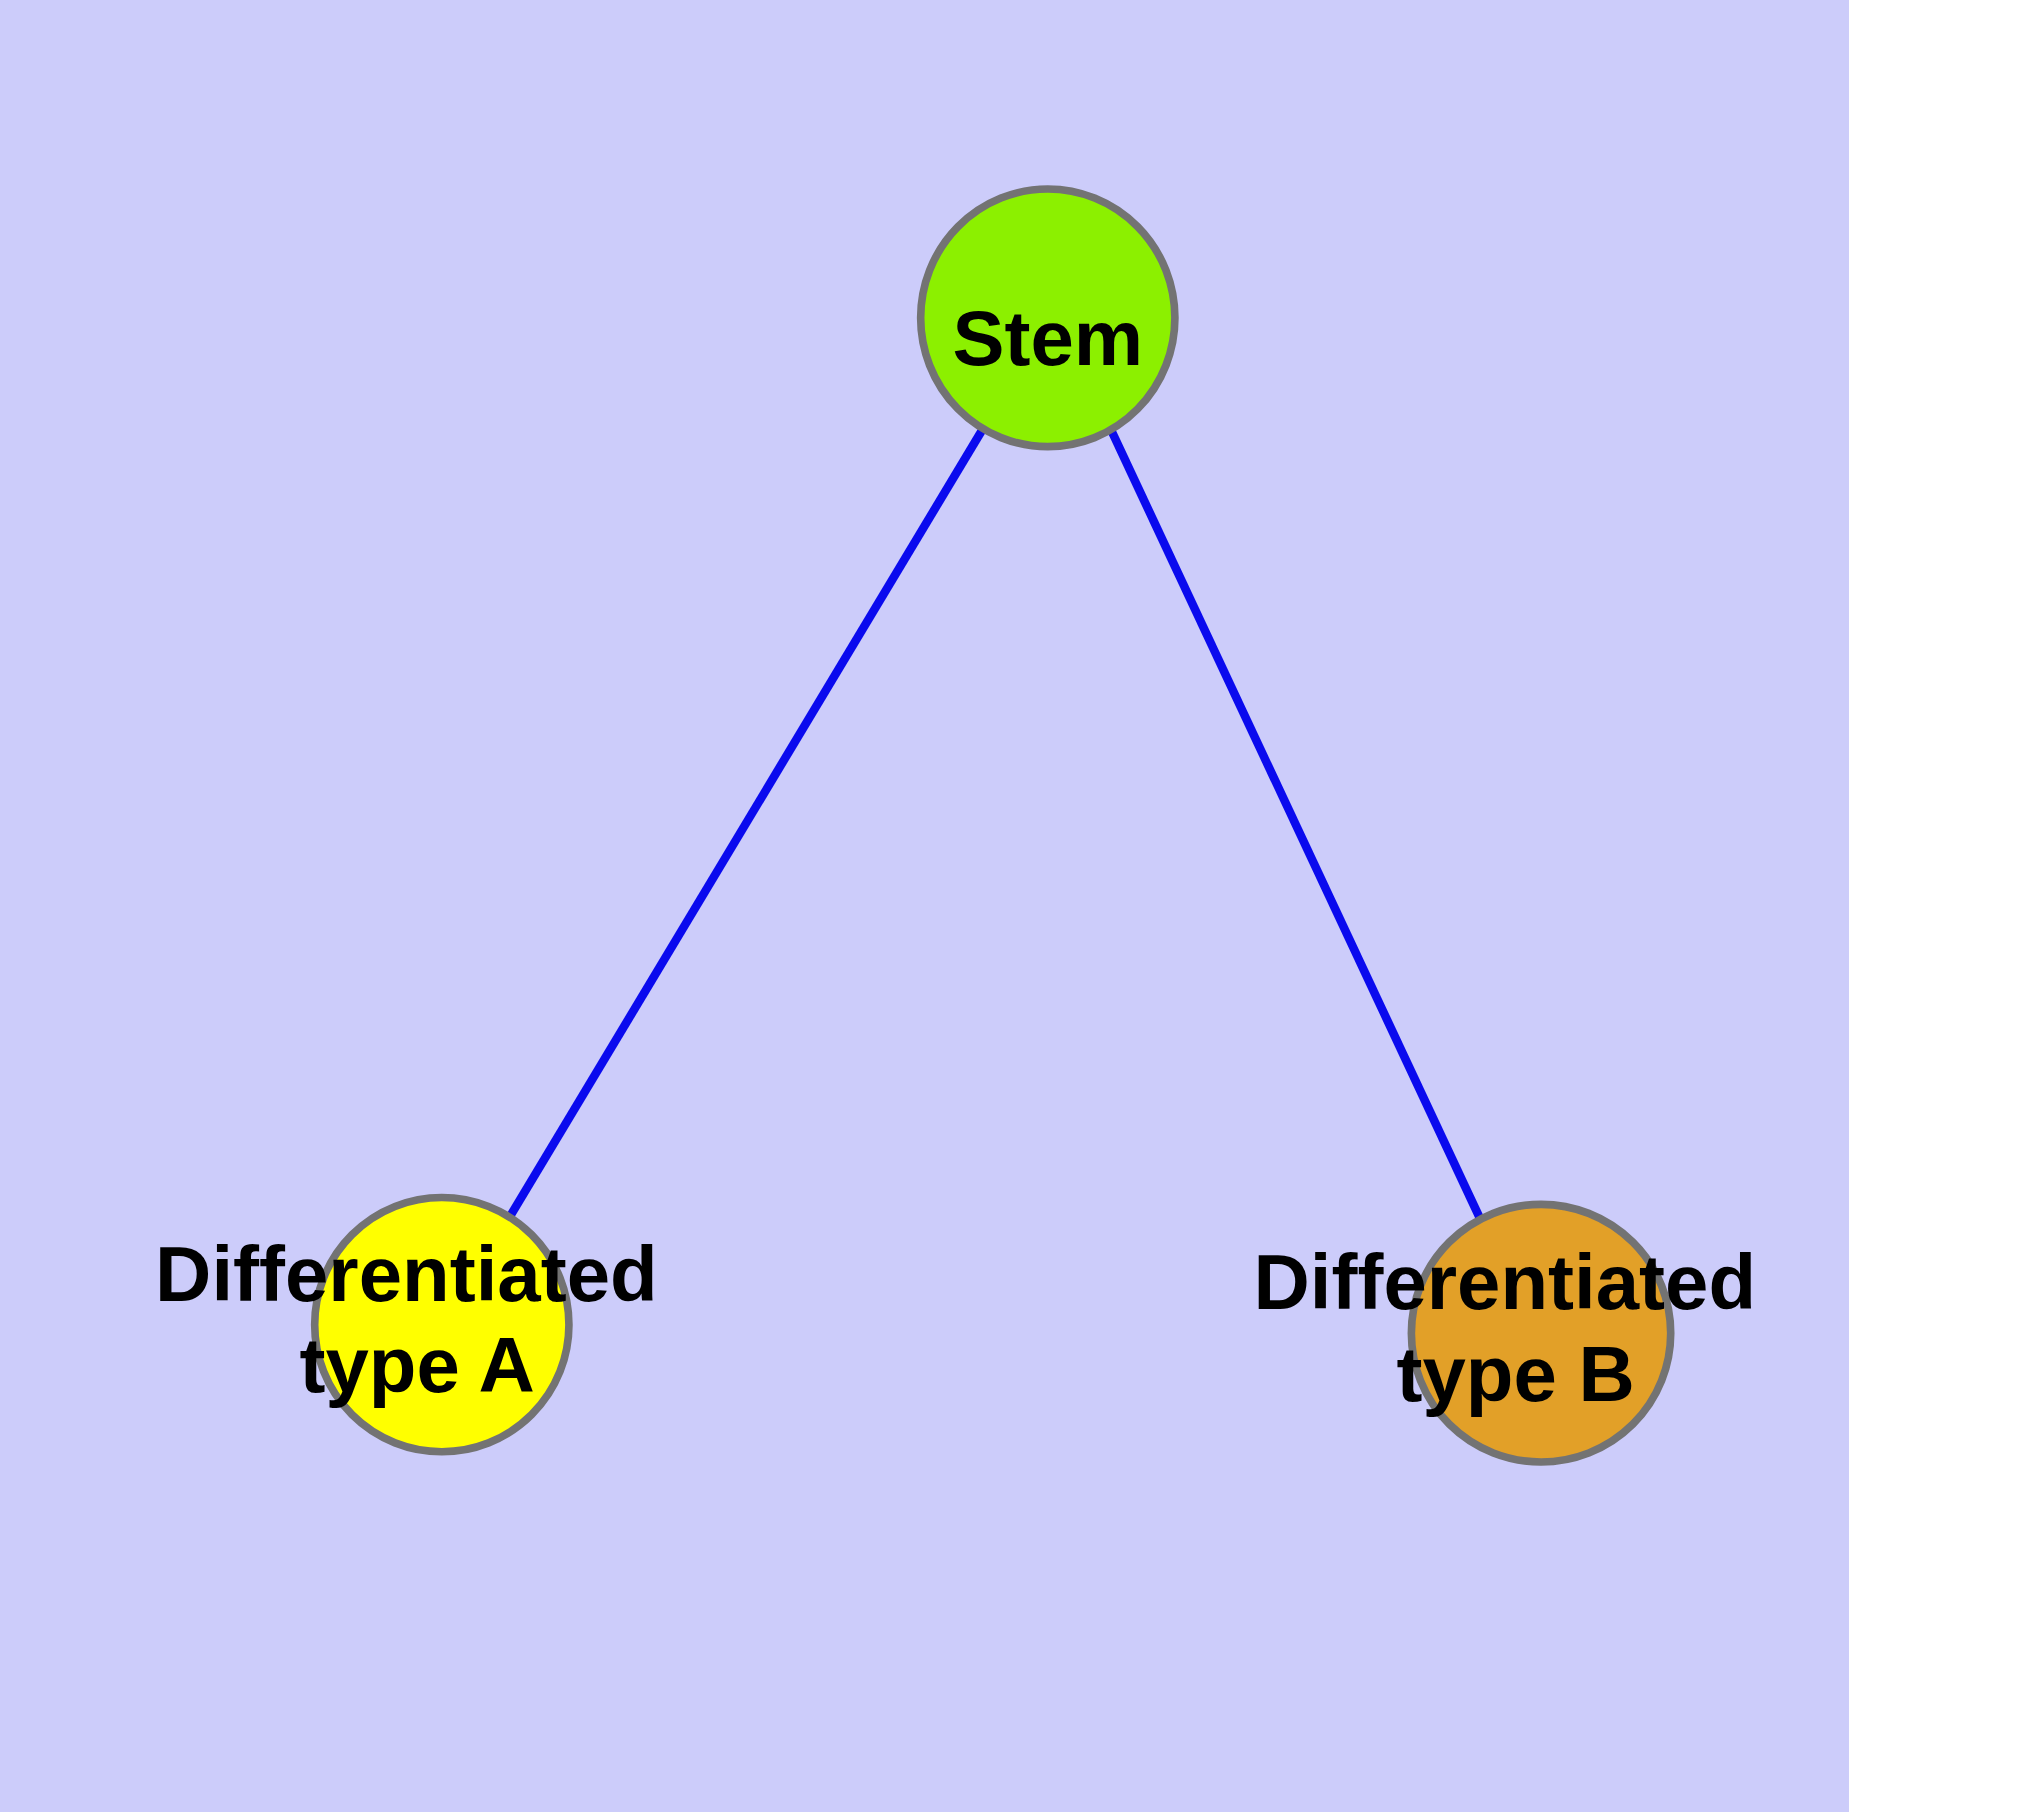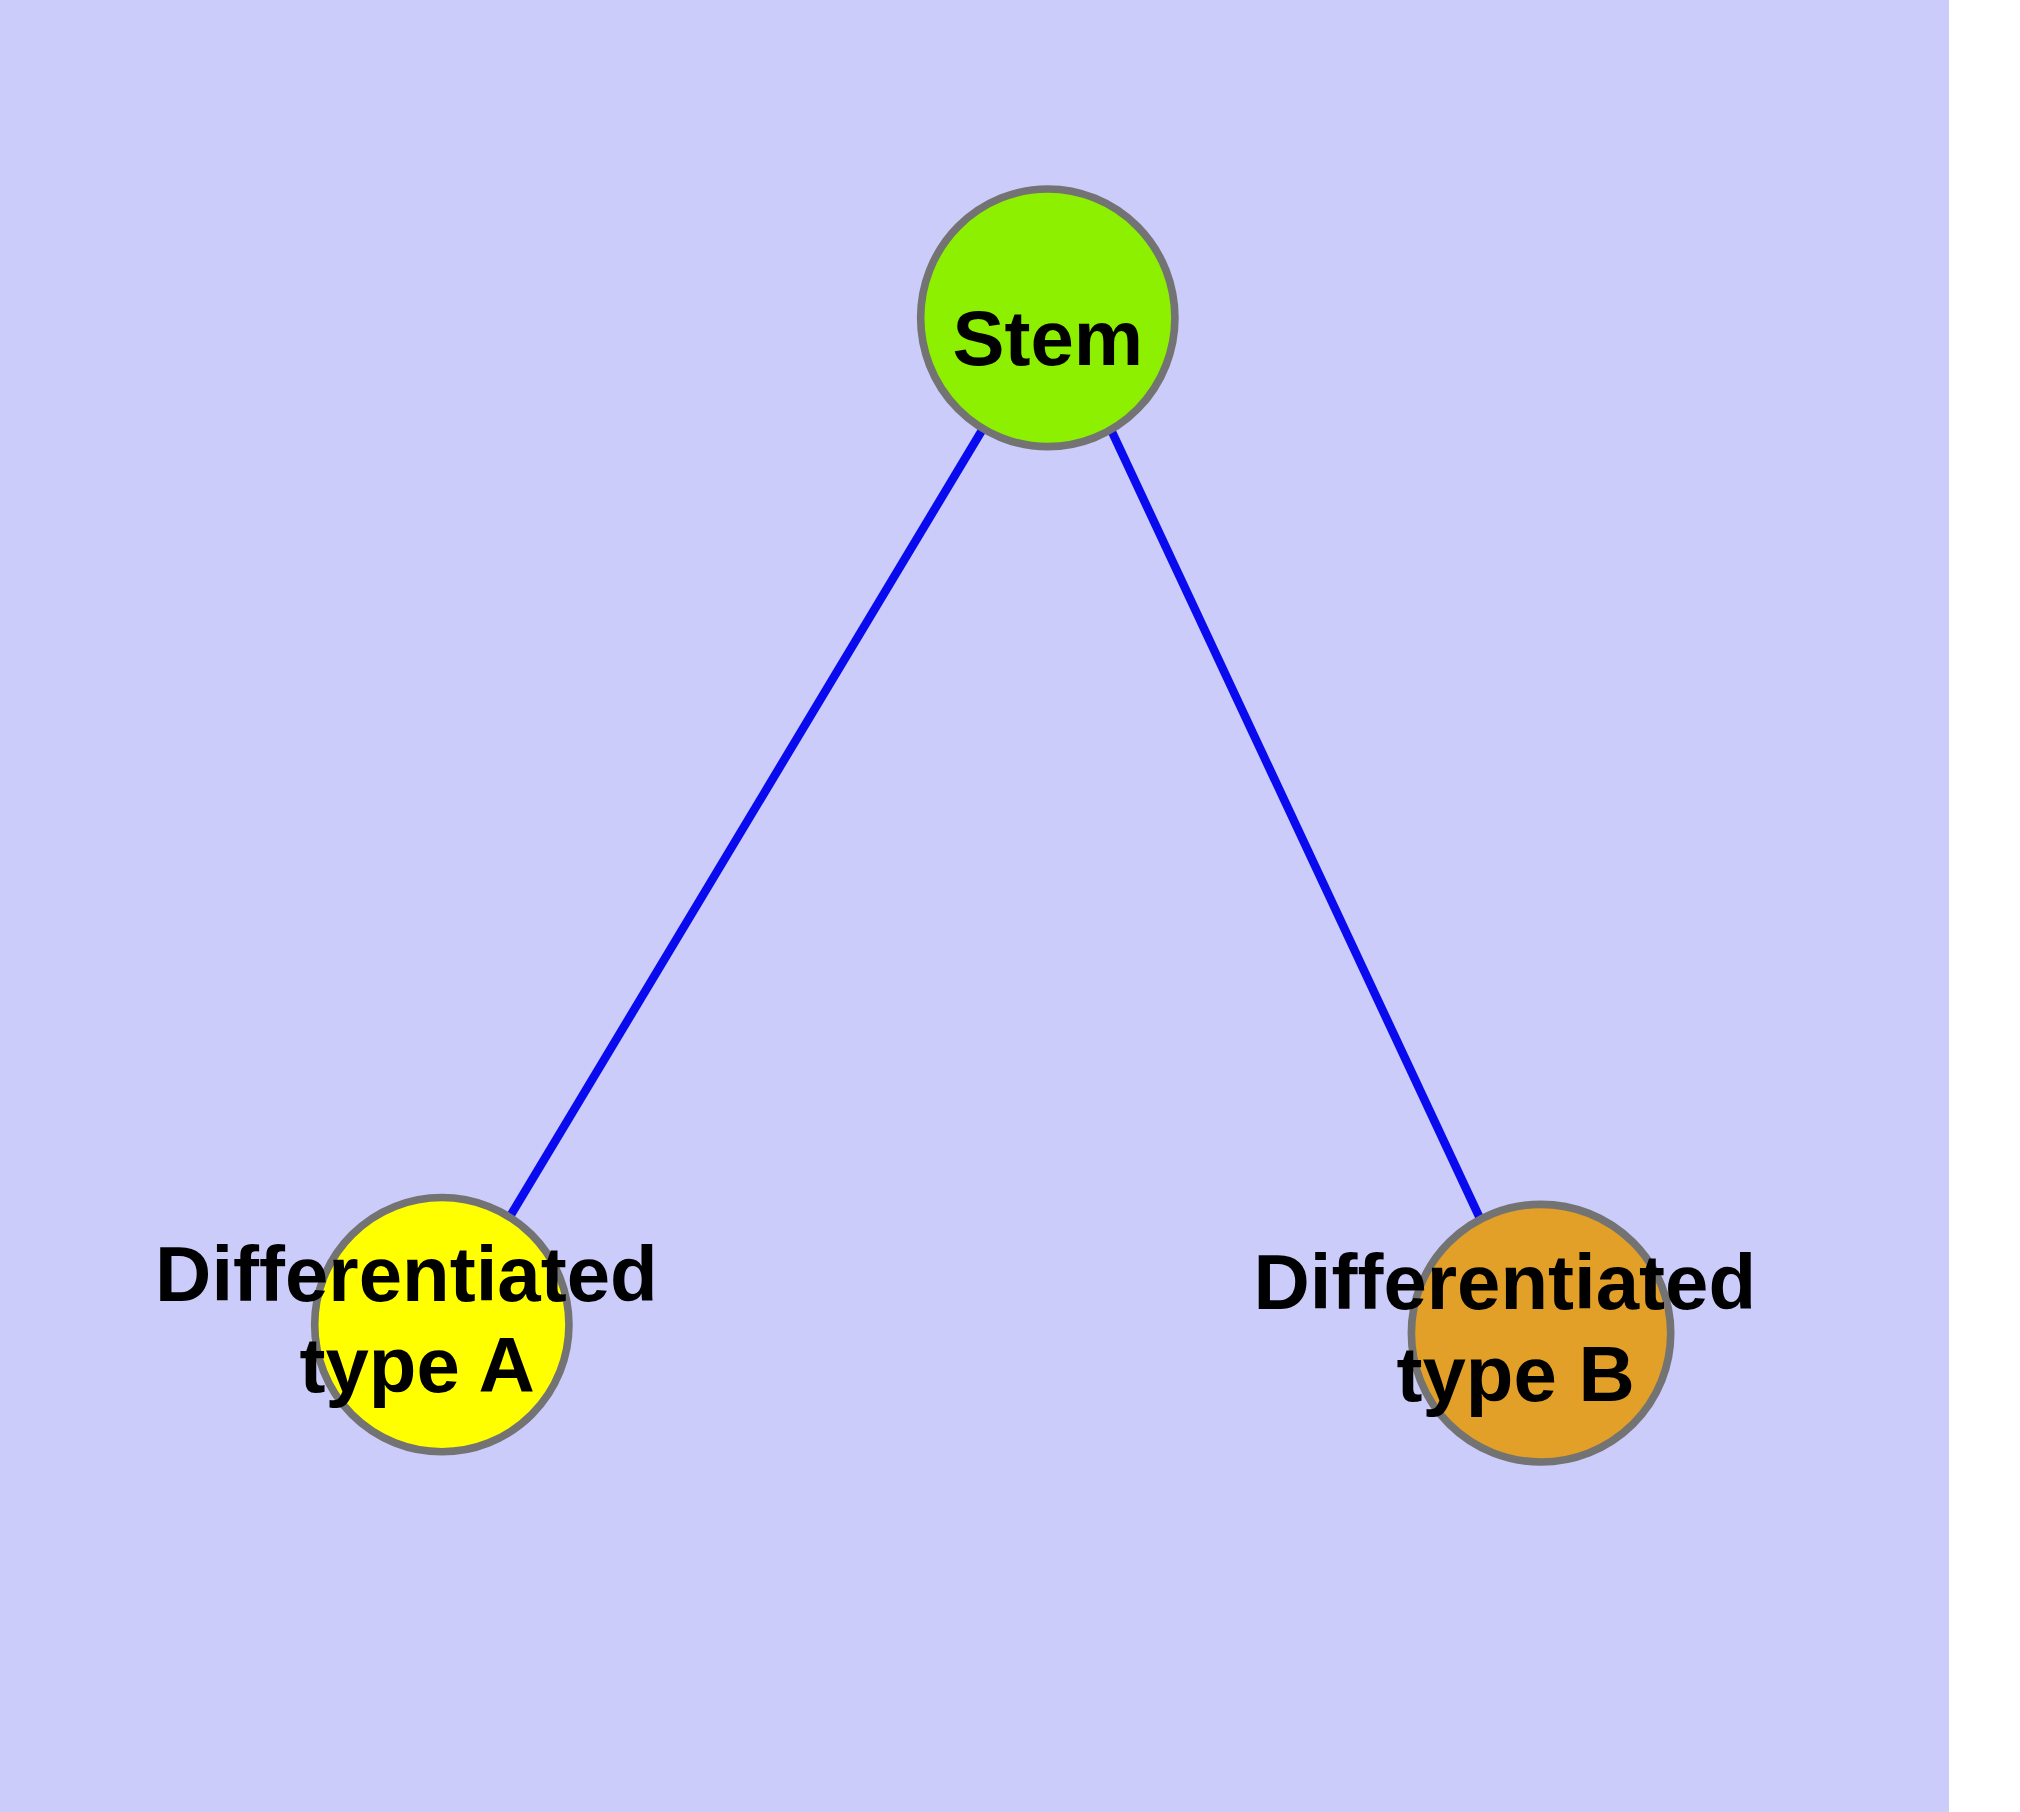--- a/index.html
+++ b/index.html
@@ -2,24 +2,25 @@
 <html style="font-size:13.6px"><head>
 <meta charset="utf-8">
 <style>
   html, body {
     margin: 0;
     padding: 0;
     background: #ffffff;
   }
   #stage {
     position: relative;
-    width: 1949px;
+    width: 1809px;
     height: 1812px;
     overflow: hidden;
     font-family: "Liberation Sans", sans-serif;
+    padding-left: 40px;
   }
   #canvas-bg {
     position: absolute;
     left: 0;
     top: 0;
     width: 2021px;
     height: 1812px;
     background: #ccccfa;
   }
   #graph-svg {

